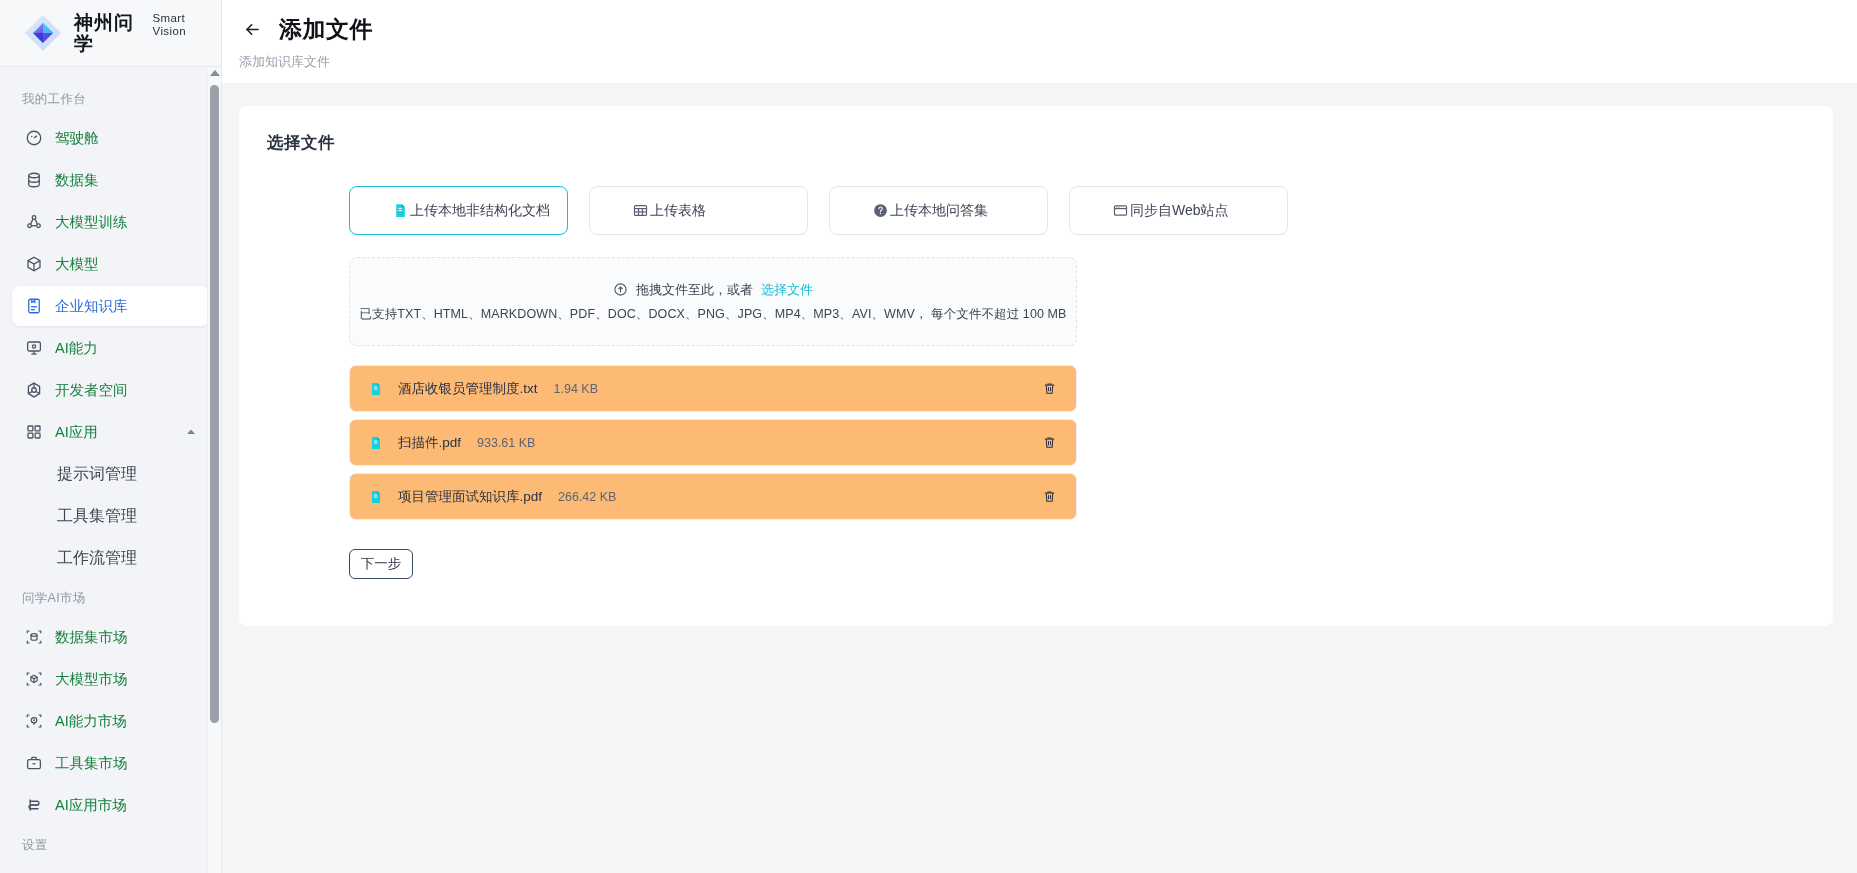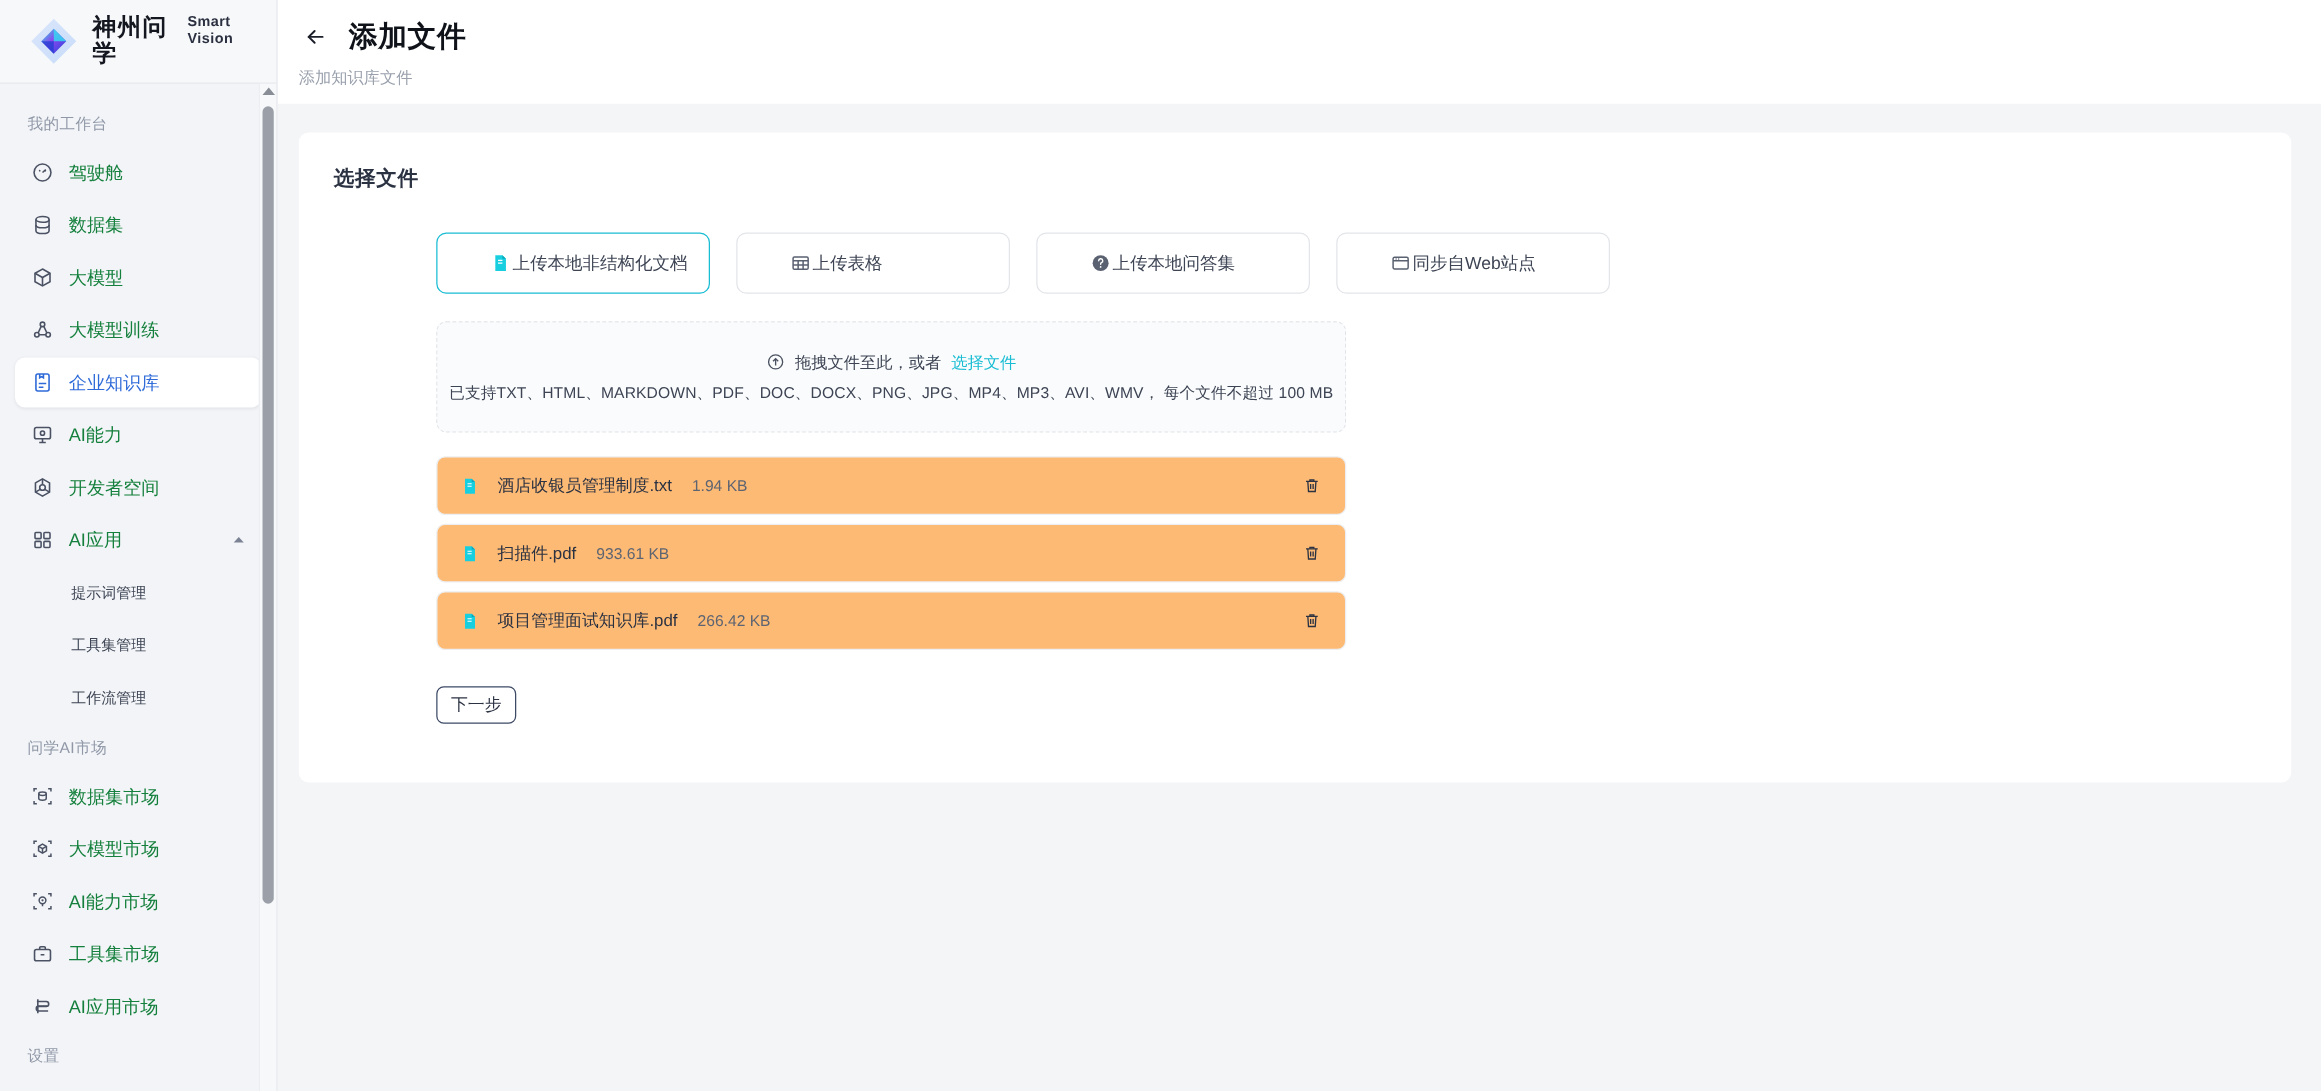--- a/index.html
+++ b/index.html
@@ -28,21 +28,21 @@
     border-bottom: 1px solid #e6e8ec;
   }
   .logo-mark { width: 42px; height: 42px; flex: 0 0 42px; }
   .logo-text { display: flex; justify-content: center; }
   .logo-cn {
     font-size: 19px; font-weight: 700; color: #14171f;
     letter-spacing: 1px; line-height: 1.12;
   }
   .logo-en {
     font-size: 11.5px; color: #2b3040; letter-spacing: .4px;
-    line-height: 1.15; font-weight: 700;
+    line-height: 1.15; font-weight: 400;
   }
 
   .nav-scroll {
     flex: 1 1 auto; overflow: hidden;
     padding-top: 14px; position: relative;
   }
   .nav-group-label {
     font-size: 12.5px; color: #9098a8;
     padding: 10px 0 8px 22px; letter-spacing: .3px;
   }
@@ -58,21 +58,21 @@
     display: flex; align-items: center; justify-content: center;
     color: #4b5264;
   }
   .nav-item .ico svg { width: 18px; height: 18px; display: block; }
   .nav-item.active {
     background: #ffffff; color: #2f6bd8; font-weight: 500;
     box-shadow: 0 1px 3px rgba(20,30,60,.08);
   }
   .nav-item.active .ico { color: #2f6bd8; }
   .nav-item.sub {
-    padding-left: 45px; gap: 0; font-size: 12px; color: #3d4454;
+    padding-left: 45px; gap: 0; font-size: 16px; color: #3d4454;
   }
   .nav-chevron {
     position: absolute; right: 12px; top: 50%;
     transform: translateY(-50%);
     width: 12px; height: 12px; color: #7b8294;
   }
   .nav-chevron svg { width: 12px; height: 12px; display: block; }
 
   
   .sb-scrollbar {
@@ -259,40 +259,40 @@
               <path d="M5 6v6c0 1.7 3.1 3 7 3s7-1.3 7-3V6"></path>
               <path d="M5 12v6c0 1.7 3.1 3 7 3s7-1.3 7-3v-6"></path>
           </svg>
         </span>
         <span>数据集</span>
       </div>
 
       <div class="nav-item">
         <span class="ico">
           <svg viewBox="0 0 24 24" fill="none" stroke="currentColor" stroke-width="1.7">
-            <path d="M12 3l8 4.5v9L12 21l-8-4.5v-9L12 3z"></path>
-              <path d="M4 7.5l8 4.5 8-4.5"></path>
-              <path d="M12 12v9"></path>
-          </svg>
-        </span>
-        <span>大模型</span>
-      </div>
-
-      <div class="nav-item">
-        <span class="ico">
-          <svg viewBox="0 0 24 24" fill="none" stroke="currentColor" stroke-width="1.7">
             <circle cx="12" cy="6" r="2.4"></circle>
               <circle cx="6" cy="17" r="2.4"></circle>
               <circle cx="18" cy="17" r="2.4"></circle>
               <path d="M10.6 8.1L7.4 14.9"></path>
               <path d="M13.4 8.1l3.2 6.8"></path>
               <path d="M8.4 17h7.2"></path>
           </svg>
         </span>
         <span>大模型训练</span>
+      </div>
+
+      <div class="nav-item">
+        <span class="ico">
+          <svg viewBox="0 0 24 24" fill="none" stroke="currentColor" stroke-width="1.7">
+            <path d="M12 3l8 4.5v9L12 21l-8-4.5v-9L12 3z"></path>
+              <path d="M4 7.5l8 4.5 8-4.5"></path>
+              <path d="M12 12v9"></path>
+          </svg>
+        </span>
+        <span>大模型</span>
       </div>
 
       <div class="nav-item active">
         <span class="ico">
           <svg viewBox="0 0 24 24" fill="none" stroke="currentColor" stroke-width="1.7">
             <rect x="5" y="3" width="14" height="18" rx="2"></rect>
               <path d="M9 3v4l2-1.2L13 7V3"></path>
               <path d="M8 13h8"></path>
               <path d="M8 17h5"></path>
           </svg>

